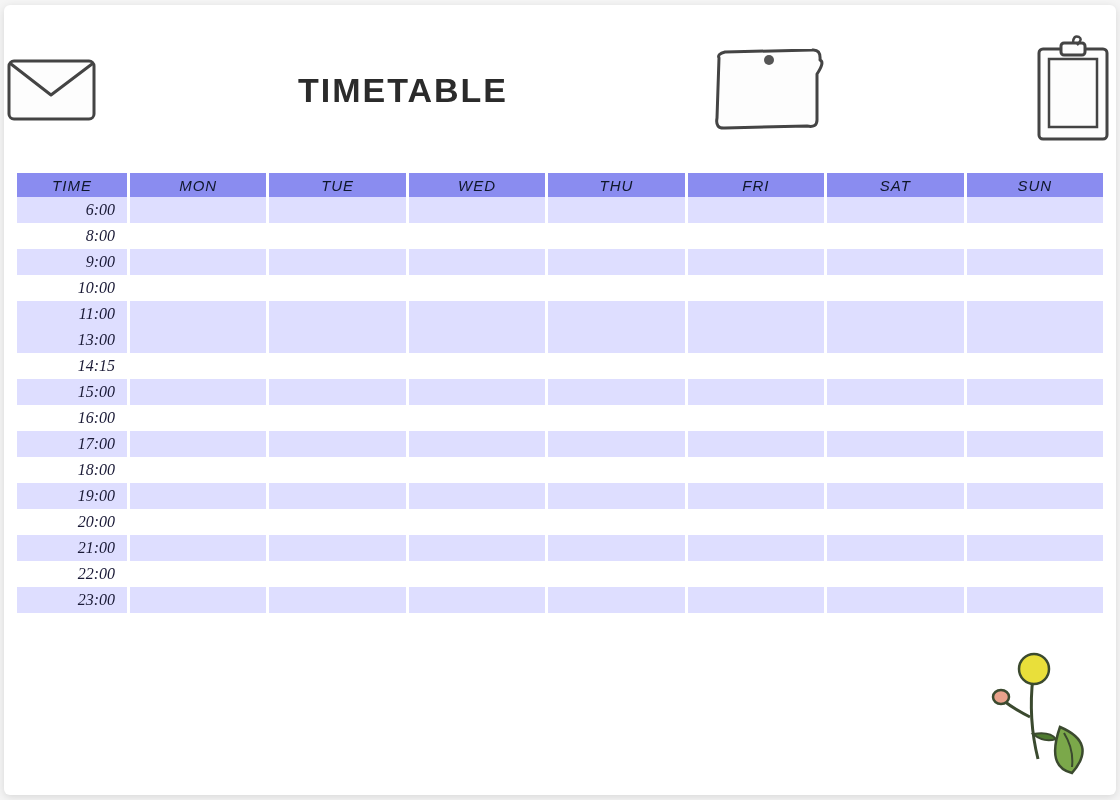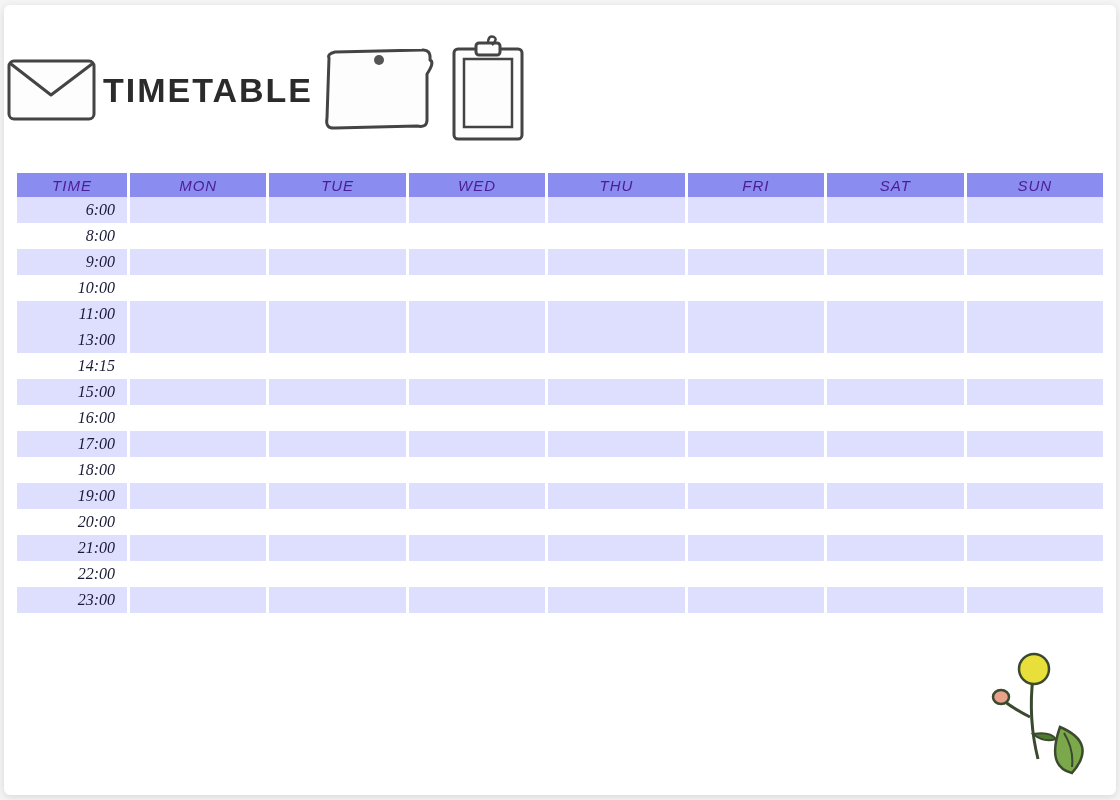--- a/index.html
+++ b/index.html
@@ -17,21 +17,21 @@
     height: 790px;
     background: #ffffff;
     border-radius: 6px;
     box-shadow: 0 2px 8px rgba(0,0,0,0.12);
     position: relative;
     padding: 30px 0 0 0;
   }
   .header-area {
     display: flex;
     align-items: center;
-    justify-content: flex-start;
+    justify-content: space-between;
     gap: 4px;
     margin-bottom: 28px;
     height: 110px;
   }
   .title-text {
     font-family: 'Trebuchet MS', 'Arial Black', sans-serif;
     font-size: 34px;
     font-weight: 700;
     letter-spacing: 2px;
     color: #2b2b2b;
@@ -41,21 +41,21 @@
     padding: 0 10px;
   }
   table {
     width: 100%;
     border-collapse: separate;
     border-spacing: 3px 0;
     table-layout: fixed;
   }
   thead th {
     background: #8a8cf0;
-    color: #4c1d95;
+    color: #0f172a;
     font-family: 'Trebuchet MS', Verdana, sans-serif;
     font-size: 15px;
     font-style: italic;
     font-weight: 500;
     letter-spacing: 1px;
     text-align: center;
     padding: 3px 0;
     height: 24px;
   }
   thead th.time-col { text-align: center; }

